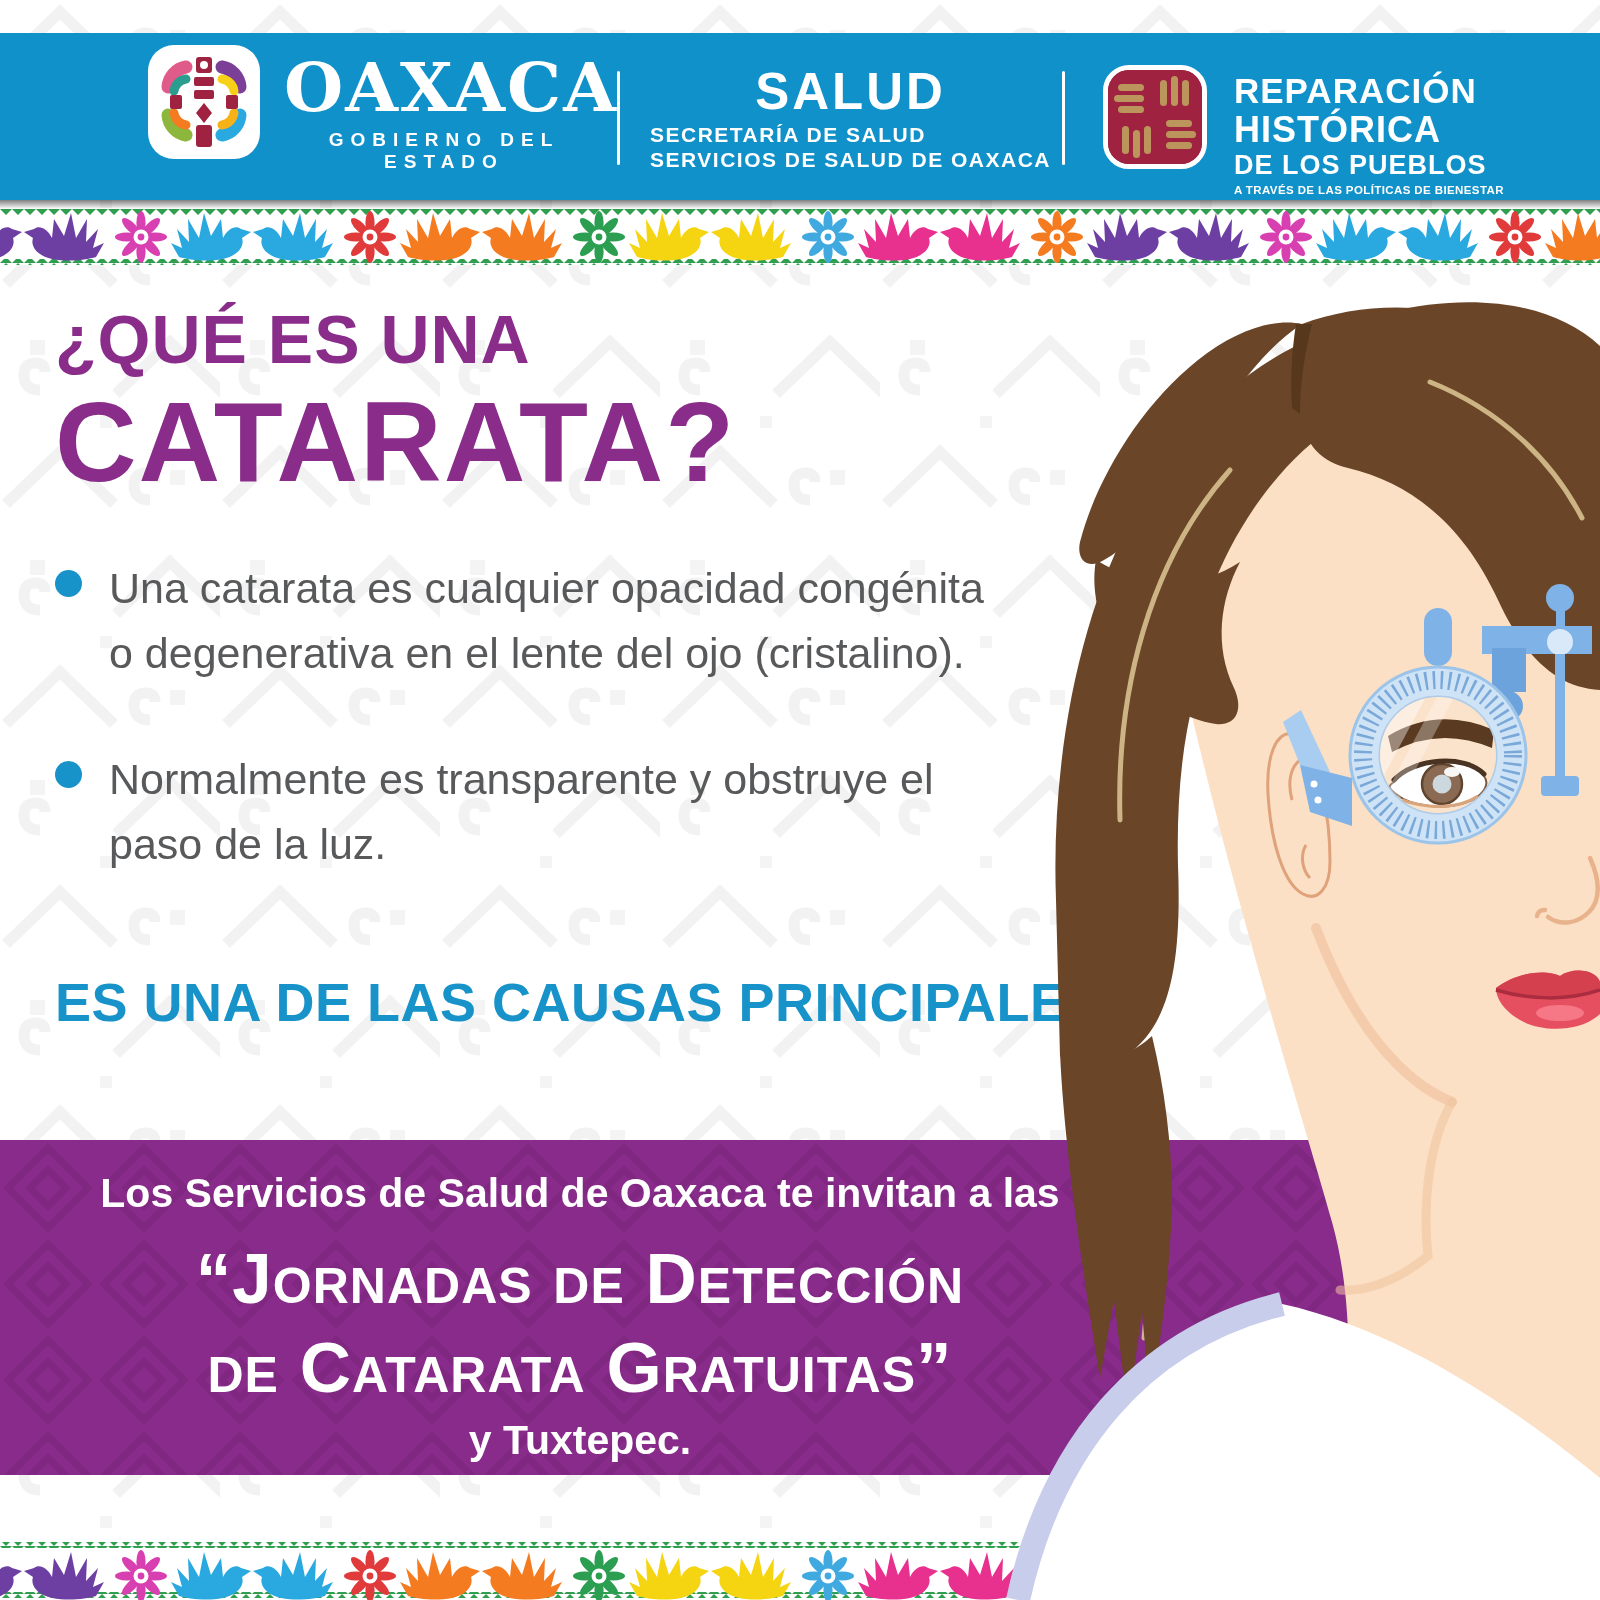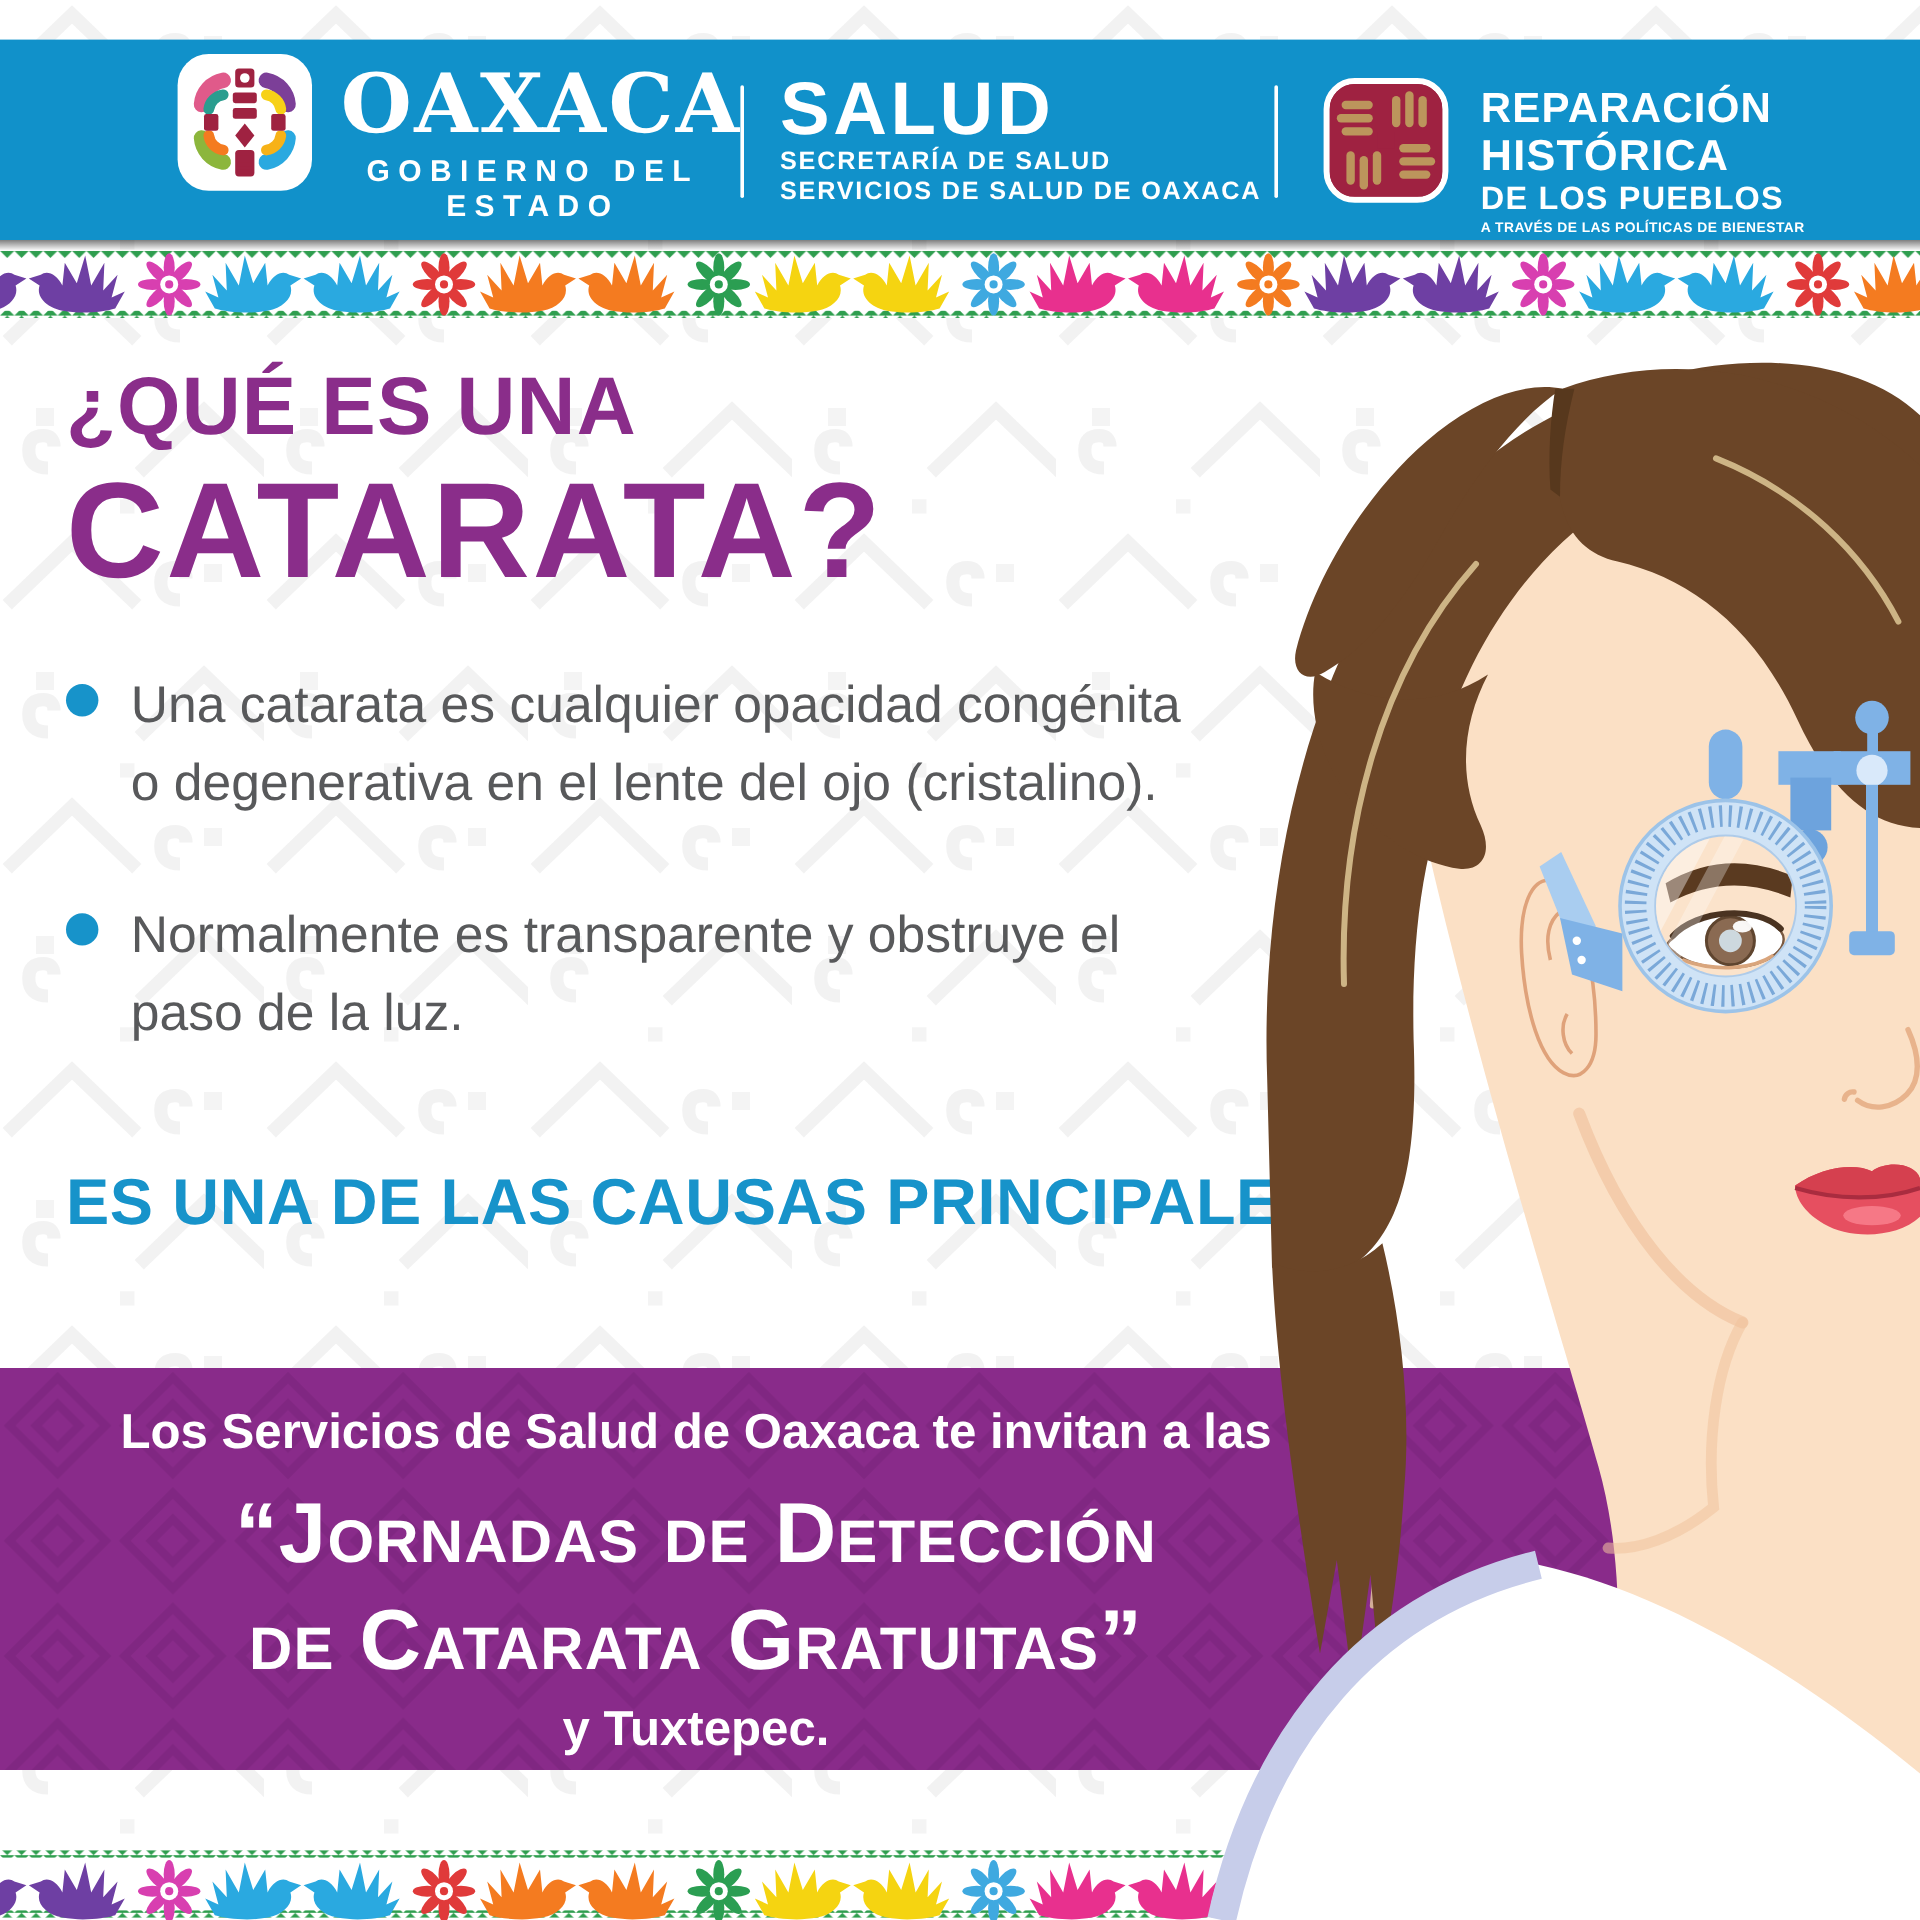--- a/index.html
+++ b/index.html
@@ -9,25 +9,25 @@
   
   .bg-tex{left:0;top:0;width:1600px;height:1600px;z-index:0;}
   
   .header{left:0;top:33px;width:1600px;height:167px;background:var(--c-blue,#1191ca);z-index:2;}
   .header-shadow{left:0;top:200px;width:1600px;height:9px;z-index:2;
                  background:linear-gradient(rgba(0,0,0,.5),rgba(0,0,0,0));}
   .oax-logo{position:absolute;left:148px;top:12px;width:112px;height:114px;background:#fff;
             border-radius:26px;display:flex;align-items:center;justify-content:center;}
   .brand{position:absolute;left:284px;top:22px;width:320px;text-align:center;color:#fff;}
   .brand .wordmark{font-family:"DejaVu Serif",serif;font-weight:bold;font-size:68px;line-height:64px;letter-spacing:2px;}
-  .brand .tagline{font-size:25px;font-weight:bold;letter-spacing:7px;margin-top:10px;}
+  .brand .tagline{font-size:19px;font-weight:bold;letter-spacing:7px;margin-top:10px;}
   .vdiv{position:absolute;top:38px;width:3px;height:94px;background:#fff;border-radius:2px;}
   .vdiv.d1{left:617px;} .vdiv.d2{left:1062px;}
   .salud{position:absolute;left:650px;top:36px;color:#fff;}
-  .salud .t{font-size:62px;font-weight:bold;letter-spacing:3px;line-height:46px;}
+  .salud .t{font-size:51px;font-weight:bold;letter-spacing:3px;line-height:46px;text-align:center;}
   .salud .s{font-size:21px;font-weight:bold;letter-spacing:1.5px;margin-top:7px;line-height:25px;}
   .rep-logo{position:absolute;left:1103px;top:32px;width:104px;height:104px;background:var(--c-maroon,#9f2241);
             border:5px solid #fff;border-radius:26px;box-sizing:border-box;overflow:hidden;}
   .rep{position:absolute;left:1234px;top:40px;color:#fff;line-height:1;}
   .rep .l1{font-size:35px;font-weight:bold;letter-spacing:1px;}
   .rep .l2{font-size:36px;font-weight:bold;letter-spacing:1px;margin-top:4px;}
   .rep .l3{font-size:27px;font-weight:bold;letter-spacing:1px;margin-top:4px;}
   .rep .l4{font-size:11.5px;font-weight:bold;margin-top:6px;letter-spacing:.4px;}
   
   .band{left:0;width:1600px;height:56px;z-index:2;background:#fff;}

